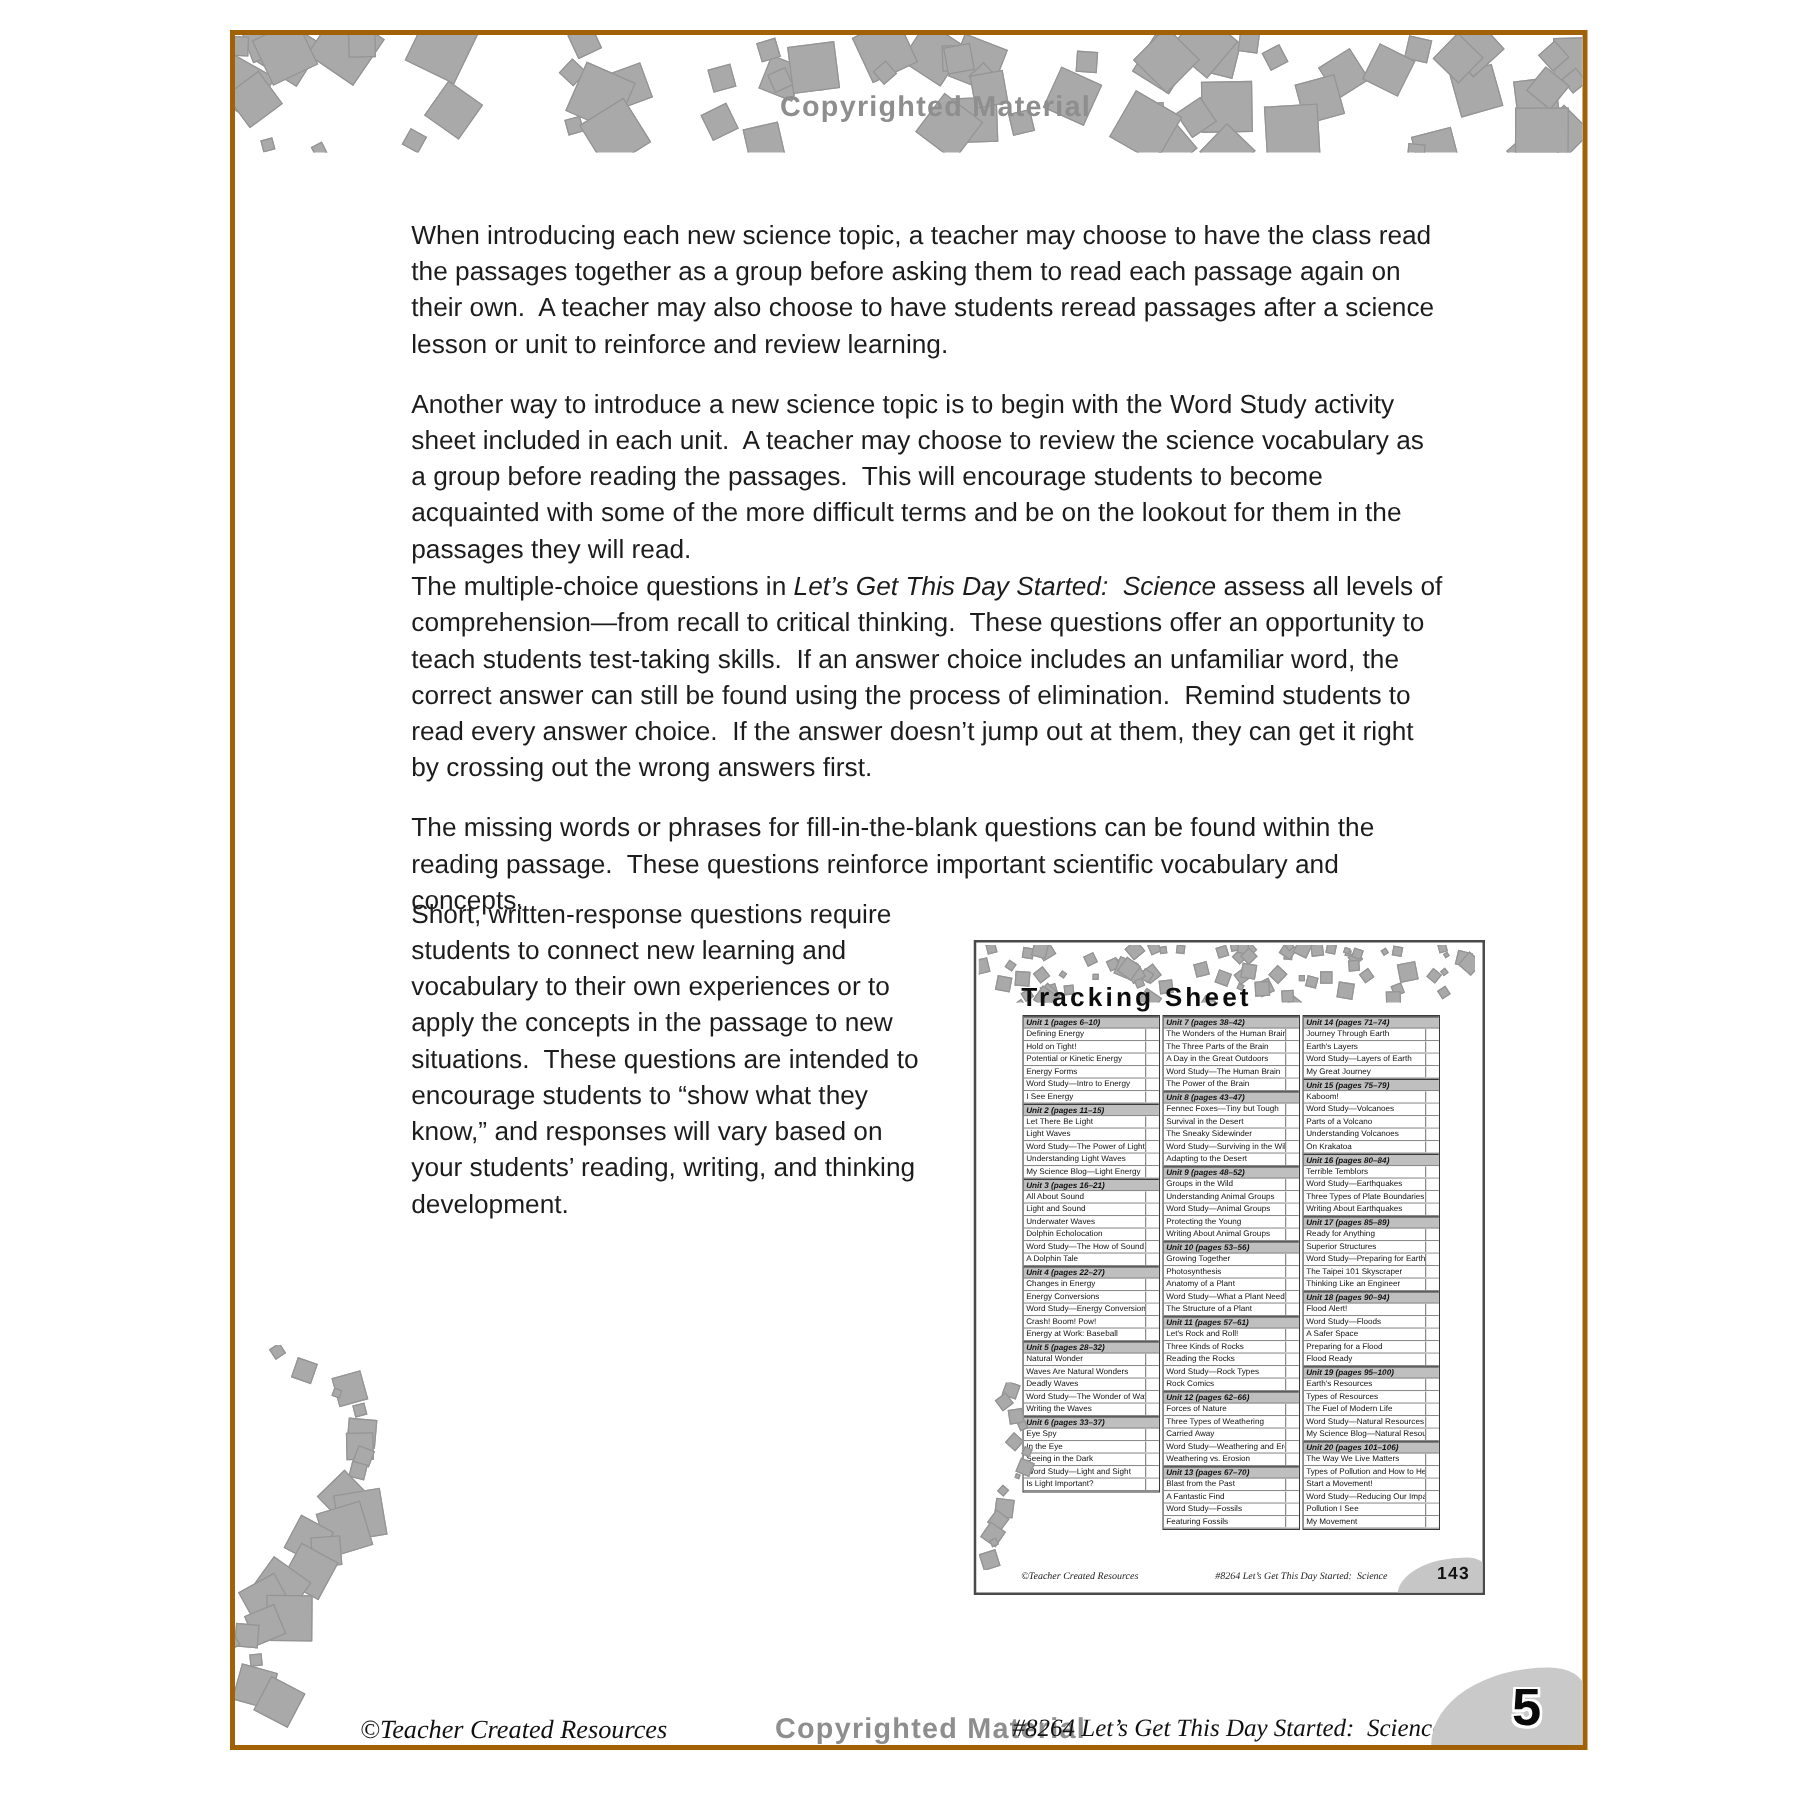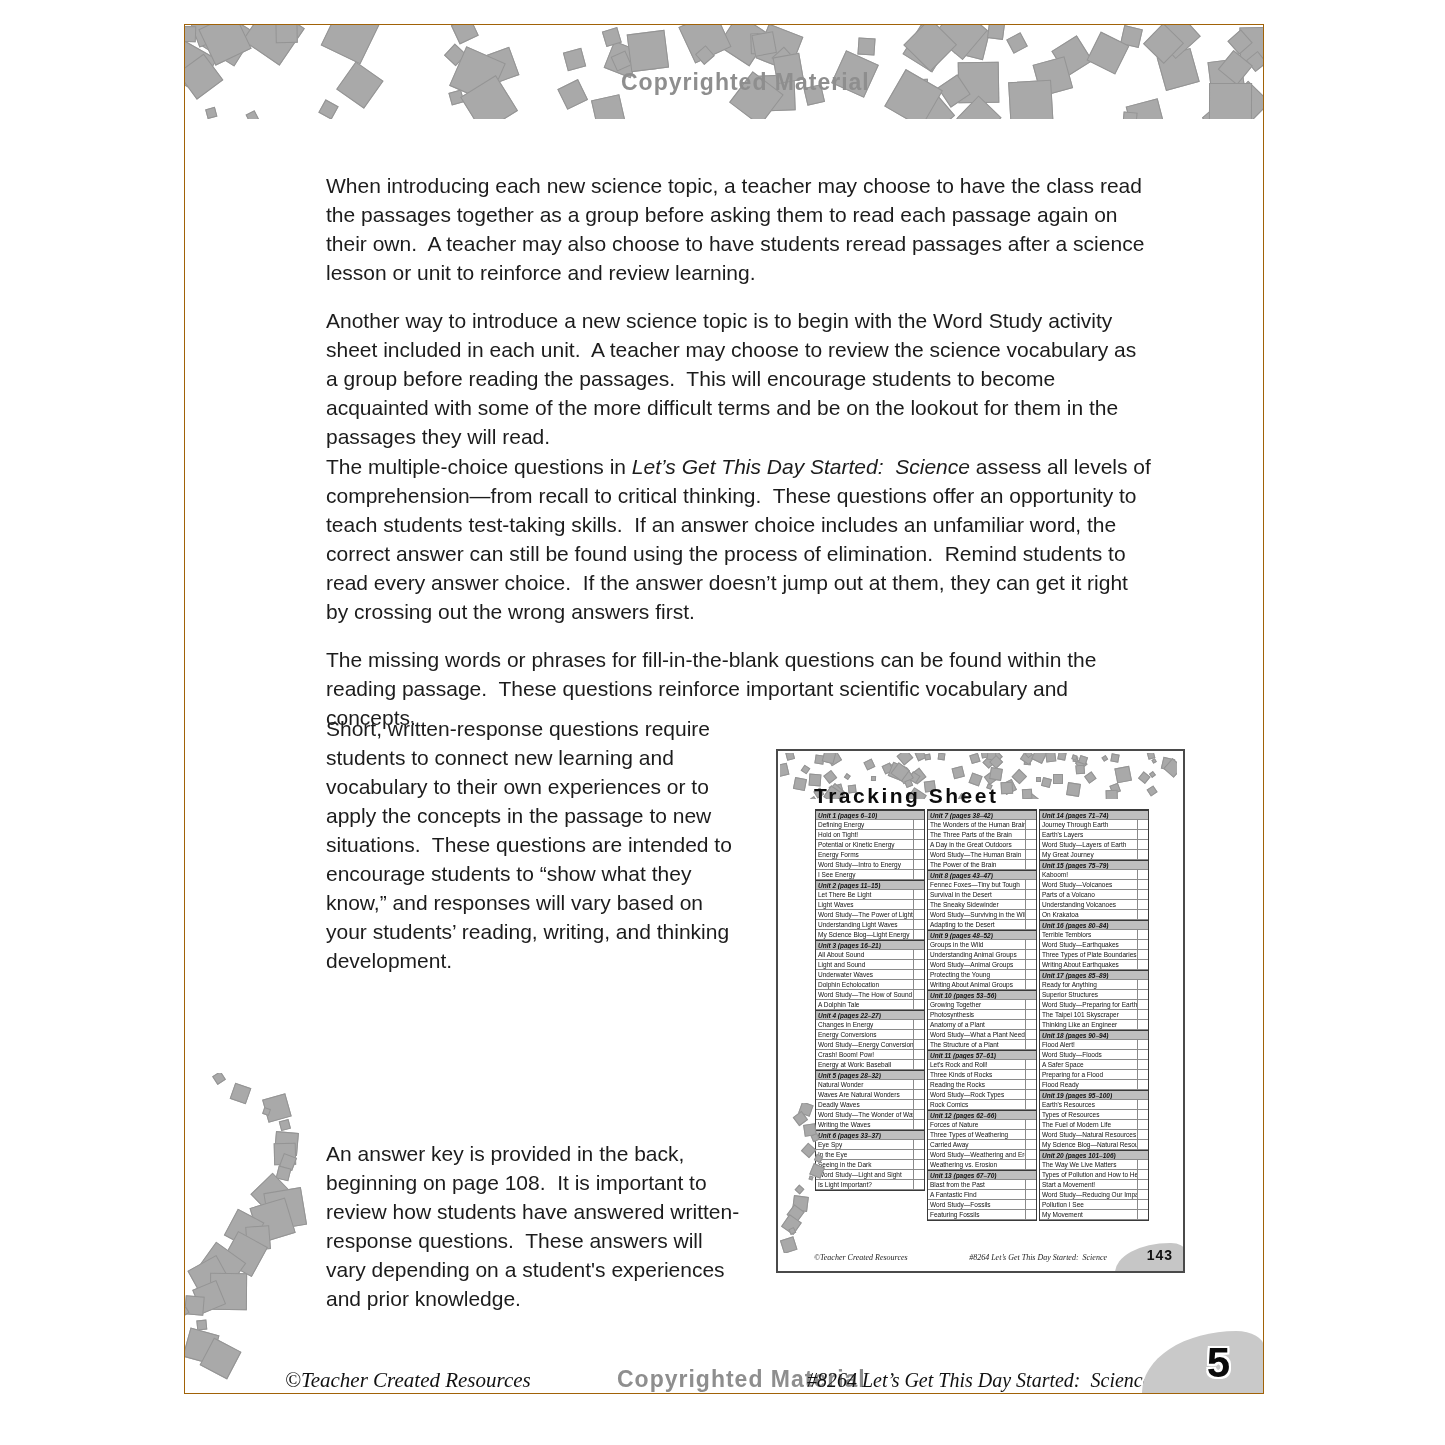--- a/index.html
+++ b/index.html
@@ -1,19 +1,19 @@
 <!DOCTYPE html>
 <html><head>
 <meta charset="utf-8">
 <style>
   html,body{margin:0;padding:0;background:#ffffff;}
   .canvas{position:relative;width:1445px;height:1445px;background:#fff;overflow:hidden;
           font-family:"Liberation Sans",sans-serif;color:#161616;}
   .page{position:absolute;left:184px;top:24px;width:1078px;height:1368px;
-        background:#fff;border:1px solid #a16207;overflow:hidden;}
+        background:#fff;border:4px solid #a16207;overflow:hidden;}
   
   .band{position:absolute;overflow:hidden;}
   #band-top{left:0;top:0;width:1078px;height:94px;}
   #band-left{left:0px;top:1048px;width:140px;height:310px;}
   .sq{position:absolute;background:#a9a9a9;border:1px solid #949494;box-sizing:border-box;}
   .watermark{position:absolute;color:#8e8e8e;font-weight:600;letter-spacing:1px;z-index:5;}
   .wm-top{left:436px;top:44px;font-size:23px;}
   .wm-bottom{left:432px;top:1341px;font-size:23px;z-index:1;}
   .title{position:absolute;left:100px;top:84px;margin:0;font-size:43px;font-weight:bold;
          letter-spacing:5px;color:#0c0c0c;}
@@ -142,21 +142,20 @@
         <div class="sq" style="width: 21.6072px; height: 21.6072px; left: 91.3625px; top: -3.92447px; transform: rotate(88.956deg);"></div>
       </div>
     <div class="watermark wm-top">Copyrighted Material</div>
 
 
     <div class="para p1"><span>When introducing each new science topic, a teacher may choose to have the class read the passages together as a group before asking them to read each passage again on their own.  A teacher may also choose to have students reread passages after a science lesson or unit to reinforce and review learning.</span></div>
     <div class="para p2"><span>Another way to introduce a new science topic is to begin with the Word Study activity sheet included in each unit.  A teacher may choose to review the science vocabulary as a group before reading the passages.  This will encourage students to become acquainted with some of the more difficult terms and be on the lookout for them in the passages they will read.</span></div>
     <div class="para p3"><span>The multiple-choice questions in </span><span style="font-style: italic;">Let’s Get This Day Started:  Science</span><span> assess all levels of comprehension—from recall to critical thinking.  These questions offer an opportunity to teach students test-taking skills.  If an answer choice includes an unfamiliar word, the correct answer can still be found using the process of elimination.  Remind students to read every answer choice.  If the answer doesn’t jump out at them, they can get it right by crossing out the wrong answers first.</span></div>
     <div class="para p4"><span>The missing words or phrases for fill-in-the-blank questions can be found within the reading passage.  These questions reinforce important scientific vocabulary and concepts.</span></div>
     <div class="para p5"><span>Short, written-response questions require students to connect new learning and vocabulary to their own experiences or to apply the concepts in the passage to new situations.  These questions are intended to encourage students to “show what they know,” and responses will vary based on your students’ reading, writing, and thinking development.</span></div>
-    <div class="para p7"><span>An answer key is provided in the back, beginning on page 108.  It is important to review how students have answered written-response questions.  These answers will vary depending on a student's experiences and prior knowledge.</span></div>
 
     <div class="mini">
       <div class="band" id="band-mini">
           <div class="sq" style="width: 9.62746px; height: 9.62746px; left: 205.575px; top: 20.2949px; transform: rotate(53.1142deg);"></div>
           <div class="sq" style="width: 13.3585px; height: 13.3585px; left: 206.916px; top: -2.93188px; transform: rotate(47.7455deg);"></div>
           <div class="sq" style="width: 10.6851px; height: 10.6851px; left: 173.436px; top: 13.5182px; transform: rotate(75.9169deg);"></div>
           <div class="sq" style="width: 8.61973px; height: 8.61973px; left: 261.763px; top: 24.5401px; transform: rotate(14.4733deg);"></div>
           <div class="sq" style="width: 5.96366px; height: 5.96366px; left: 106.632px; top: 11.1802px; transform: rotate(33.9267deg);"></div>
           <div class="sq" style="width: 10.4076px; height: 10.4076px; left: 45.4063px; top: 19.4608px; transform: rotate(51.8885deg);"></div>
           <div class="sq" style="width: 8.60259px; height: 8.60259px; left: 330.866px; top: 31.4774px; transform: rotate(69.1924deg);"></div>

